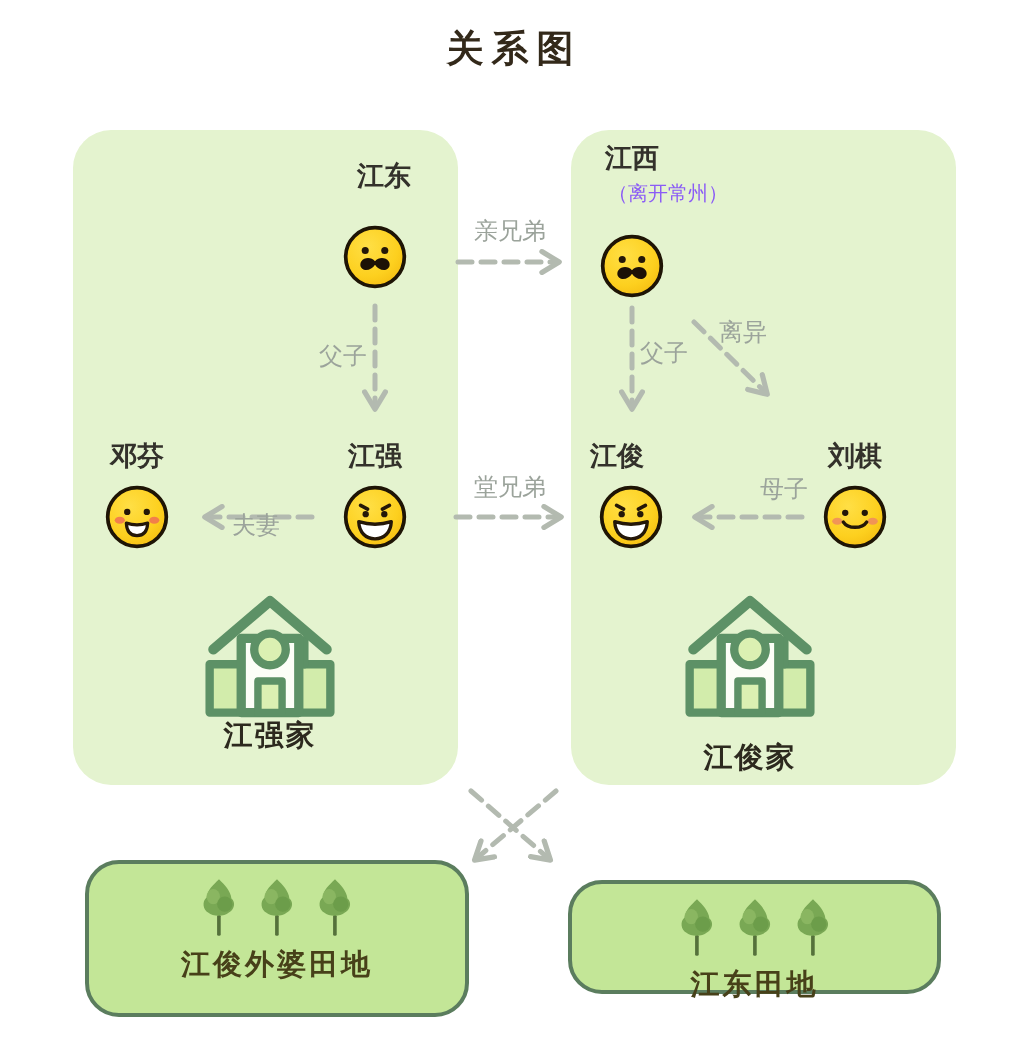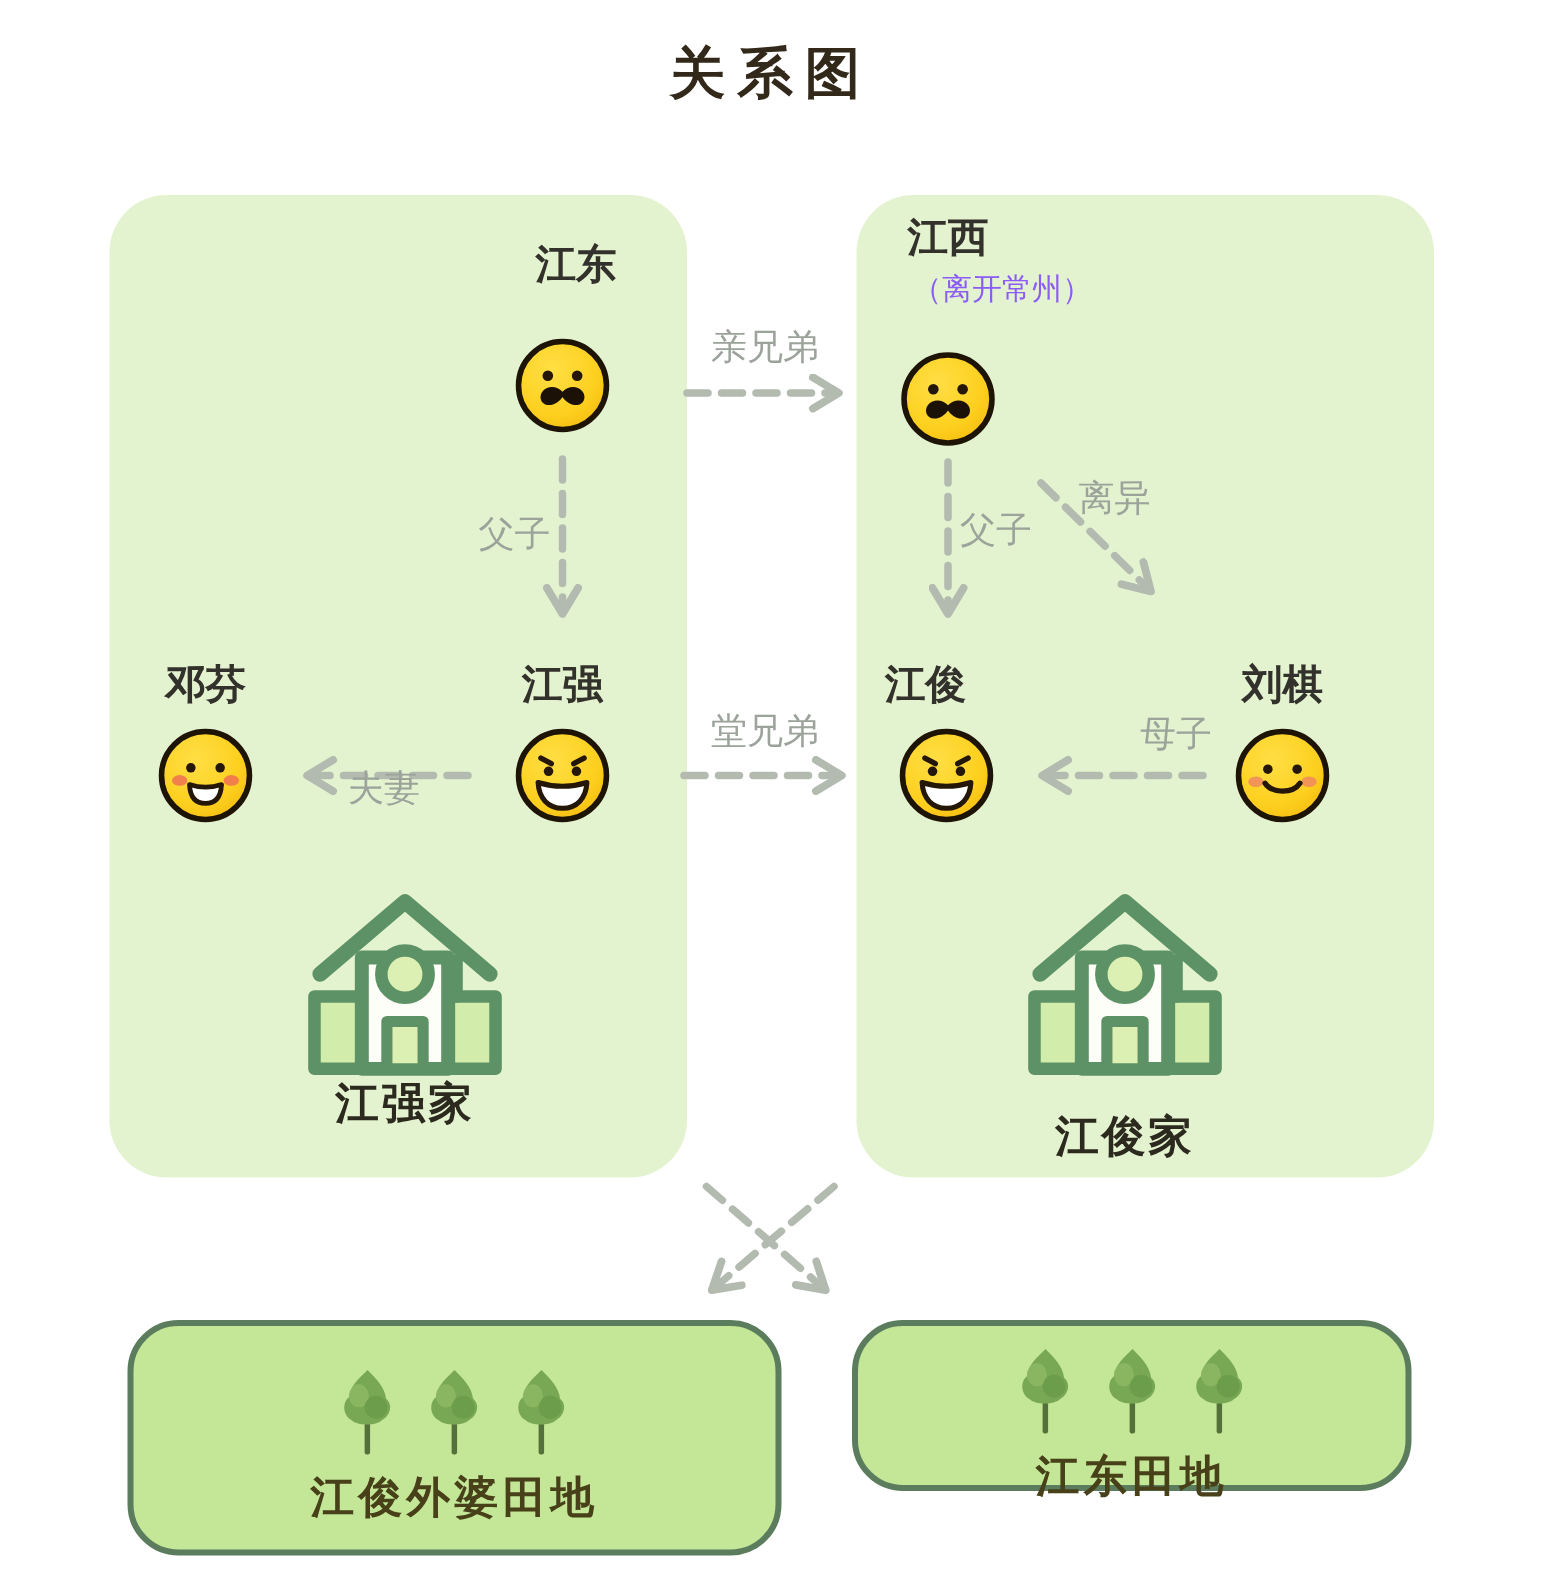--- a/index.html
+++ b/index.html
@@ -11,21 +11,21 @@
     position:absolute;top:24px;left:0;right:0;text-align:center;
     font-size:37px;font-weight:700;color:#33291a;letter-spacing:8px;
   }
   .panel{position:absolute;background:#e4f3cf;border-radius:38px;}
   .panel-left{left:73px;top:130px;width:385px;height:655px;}
   .panel-right{left:571px;top:130px;width:385px;height:655px;}
   .field-box{
     position:absolute;background:#c3e697;border:4px solid #5b7d5e;border-radius:34px;
     box-sizing:border-box;display:flex;flex-direction:column;align-items:center;
   }
-  .field-left{left:85px;top:880px;width:436px;height:157px;justify-content:center;}
+  .field-left{left:85px;top:860px;width:384px;height:157px;}
   .field-right{left:568px;top:880px;width:373px;height:114px;}
   .trees{display:flex;gap:16px;justify-content:center;margin-top:13px;}
   .field-label{font-size:29px;font-weight:700;color:#474019;letter-spacing:3px;margin-top:6px;}
   .abs-center{position:absolute;transform:translate(-50%,-50%);white-space:nowrap;}
   .person-name{font-size:27px;font-weight:600;color:#33312b;}
   .person-note{font-size:20px;font-weight:400;color:#8b5cf6;margin-left:36px;}
   .rel-label{font-size:24px;color:#9ba39b;}
   .emoji{width:67px;height:67px;}
   .house-label{font-size:29px;font-weight:600;color:#2c291e;letter-spacing:2px;}
   .arrows-layer{position:absolute;left:0;top:0;width:1028px;height:1057px;pointer-events:none;}

